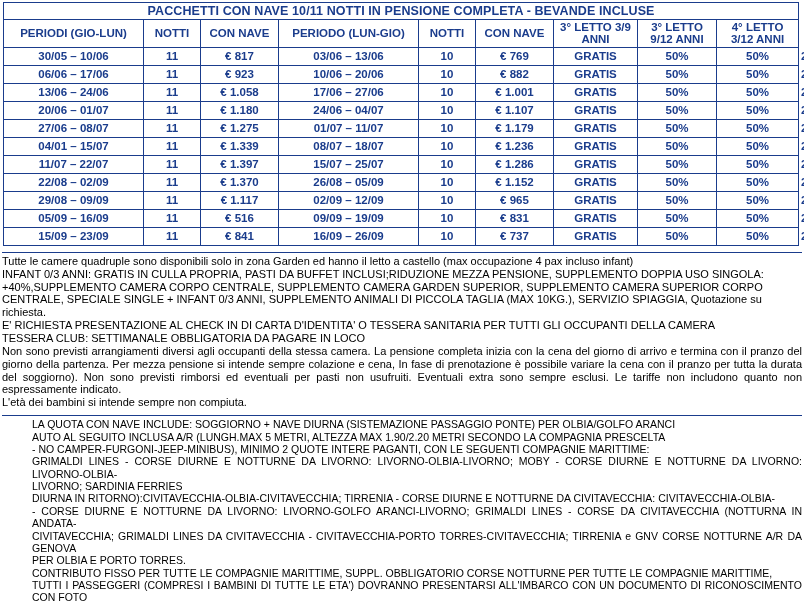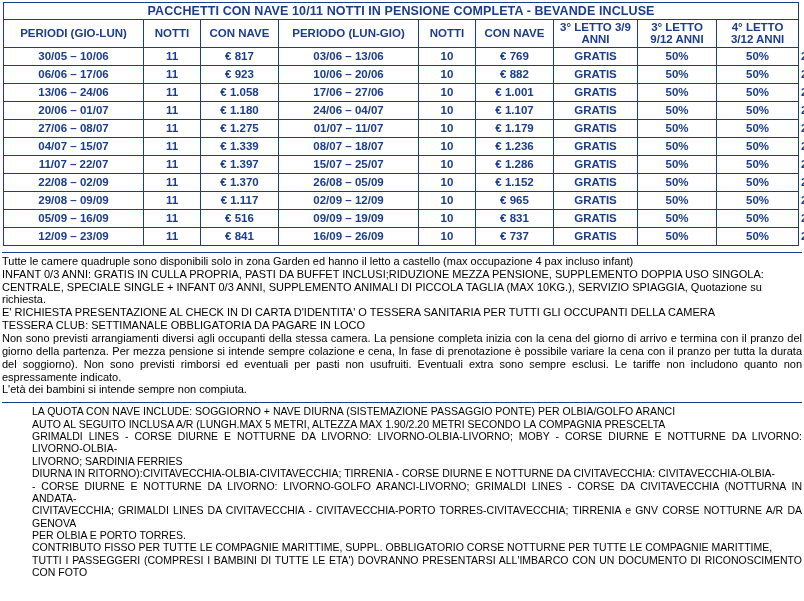--- a/index.html
+++ b/index.html
@@ -175,21 +175,21 @@
           <td class="data-cell">€ 1.275</td>
           <td class="data-cell">01/07 – 11/07</td>
           <td class="data-cell">10</td>
           <td class="data-cell">€ 1.179</td>
           <td class="data-cell">GRATIS</td>
           <td class="data-cell">50%</td>
           <td class="data-cell">50%</td>
           <td class="data-cell">25%</td>
         </tr>
         <tr>
-          <td class="data-cell">04/07 – 15/07</td>
+          <td class="data-cell">04/01 – 15/07</td>
           <td class="data-cell">11</td>
           <td class="data-cell">€ 1.339</td>
           <td class="data-cell">08/07 – 18/07</td>
           <td class="data-cell">10</td>
           <td class="data-cell">€ 1.236</td>
           <td class="data-cell">GRATIS</td>
           <td class="data-cell">50%</td>
           <td class="data-cell">50%</td>
           <td class="data-cell">25%</td>
         </tr>
@@ -235,50 +235,52 @@
           <td class="data-cell">€ 516</td>
           <td class="data-cell">09/09 – 19/09</td>
           <td class="data-cell">10</td>
           <td class="data-cell">€ 831</td>
           <td class="data-cell">GRATIS</td>
           <td class="data-cell">50%</td>
           <td class="data-cell">50%</td>
           <td class="data-cell">25%</td>
         </tr>
         <tr>
-          <td class="data-cell">12/09 – 23/09</td>
+          <td class="data-cell">15/09 – 23/09</td>
           <td class="data-cell">11</td>
           <td class="data-cell">€ 841</td>
           <td class="data-cell">16/09 – 26/09</td>
           <td class="data-cell">10</td>
           <td class="data-cell">€ 737</td>
           <td class="data-cell">GRATIS</td>
           <td class="data-cell">50%</td>
           <td class="data-cell">50%</td>
           <td class="data-cell">25%</td>
         </tr>
       </tbody>
   </table>
 
   <div class="notes sec1">
     <hr class="blue-rule">
     <p class="note-line"><span>Tutte le camere quadruple  sono disponibili  solo in zona Garden ed hanno il letto a castello (max occupazione  4 pax incluso infant)</span></p>
     <p class="note-line"><span class="b">INFANT 0/3 ANNI:</span><span> GRATIS  IN CULLA PROPRIA,  PASTI  DA BUFFET  INCLUSI;RIDUZIONE  MEZZA  PENSIONE,  SUPPLEMENTO  DOPPIA  USO SINGOLA:</span></p>
+    <p class="note-line b">+40%,SUPPLEMENTO  CAMERA  CORPO CENTRALE,  SUPPLEMENTO  CAMERA  GARDEN  SUPERIOR,  SUPPLEMENTO  CAMERA  SUPERIOR  CORPO</p>
     <p class="note-line"><span class="b">CENTRALE,  SPECIALE  SINGLE + INFANT  0/3 ANNI,  SUPPLEMENTO  ANIMALI  DI PICCOLA  TAGLIA  (MAX 10KG.),  SERVIZIO  SPIAGGIA,</span><span>  Quotazione  su</span></p>
     <p class="note-line">richiesta.</p>
     <p class="note-line b">E' RICHIESTA  PRESENTAZIONE  AL CHECK IN DI CARTA  D'IDENTITA' O TESSERA  SANITARIA  PER TUTTI GLI OCCUPANTI  DELLA CAMERA</p>
     <p class="note-line"><span class="b">TESSERA CLUB:</span><span> SETTIMANALE  OBBLIGATORIA  DA PAGARE  IN LOCO</span></p>
     <p class="note-line">Non sono previsti arrangiamenti diversi agli occupanti  della  stessa  camera.  La pensione completa inizia con la cena del giorno di arrivo e termina con il pranzo del giorno della partenza. Per mezza pensione si intende sempre colazione e cena, In fase di prenotazione è possibile variare la cena con il pranzo per tutta la durata del soggiorno). Non sono previsti rimborsi ed eventuali  per pasti non usufruiti.  Eventuali  extra   sono sempre esclusi. Le tariffe   non includono quanto non espressamente indicato.</p>
     <p class="note-line b">L'età dei bambini  si intende  sempre non compiuta.</p>
   </div>
 
   <div class="notes sec2">
     <hr class="blue-rule">
     <p class="note-line"><span class="b">LA QUOTA CON NAVE INCLUDE:</span><span> SOGGIORNO + NAVE DIURNA (SISTEMAZIONE PASSAGGIO PONTE) PER OLBIA/GOLFO ARANCI</span></p>
     <p class="note-line"><span class="b">AUTO AL SEGUITO INCLUSA A/R</span><span> (LUNGH.MAX 5 METRI, ALTEZZA MAX 1.90/2.20 METRI SECONDO LA COMPAGNIA PRESCELTA</span></p>
+    <p class="note-line">- NO CAMPER-FURGONI-JEEP-MINIBUS), MINIMO 2 QUOTE INTERE PAGANTI, CON LE SEGUENTI COMPAGNIE MARITTIME:</p>
     <p class="note-line"><span class="b">GRIMALDI LINES - CORSE  DIURNE E NOTTURNE  DA LIVORNO:</span><span> LIVORNO-OLBIA-LIVORNO;  MOBY - CORSE  DIURNE E NOTTURNE  DA LIVORNO:</span><span> LIVORNO-OLBIA-</span></p>
     <p class="note-line"><span>LIVORNO;</span><span class="b"> SARDINIA  FERRIES</span></p>
     <p class="note-line"><span>DIURNA  IN  RITORNO):CIVITAVECCHIA-OLBIA-CIVITAVECCHIA;</span><span class="b"> TIRRENIA  -  CORSE  DIURNE  E  NOTTURNE  DA  CIVITAVECCHIA:</span><span> CIVITAVECCHIA-OLBIA-</span></p>
     <p class="note-line"><span class="b">- CORSE  DIURNE  E NOTTURNE  DA LIVORNO:</span><span> LIVORNO-GOLFO ARANCI-LIVORNO;</span><span class="b"> GRIMALDI LINES  - CORSE DA CIVITAVECCHIA</span><span> (NOTTURNA IN ANDATA-</span></p>
     <p class="note-line"><span>CIVITAVECCHIA;</span><span class="b"> GRIMALDI  LINES   DA  CIVITAVECCHIA  - CIVITAVECCHIA-PORTO TORRES-CIVITAVECCHIA;</span><span class="b"> TIRRENIA e GNV</span><span> CORSE NOTTURNE A/R DA GENOVA</span></p>
     <p class="note-line">PER OLBIA E PORTO TORRES.</p>
     <p class="note-line b">CONTRIBUTO FISSO PER TUTTE LE COMPAGNIE MARITTIME, SUPPL.  OBBLIGATORIO CORSE NOTTURNE PER TUTTE LE COMPAGNIE MARITTIME,</p>
     <p class="note-line b">TUTTI I PASSEGGERI (COMPRESI I BAMBINI DI TUTTE LE ETA') DOVRANNO PRESENTARSI ALL'IMBARCO CON UN DOCUMENTO DI RICONOSCIMENTO CON FOTO</p>
 
   </div>

